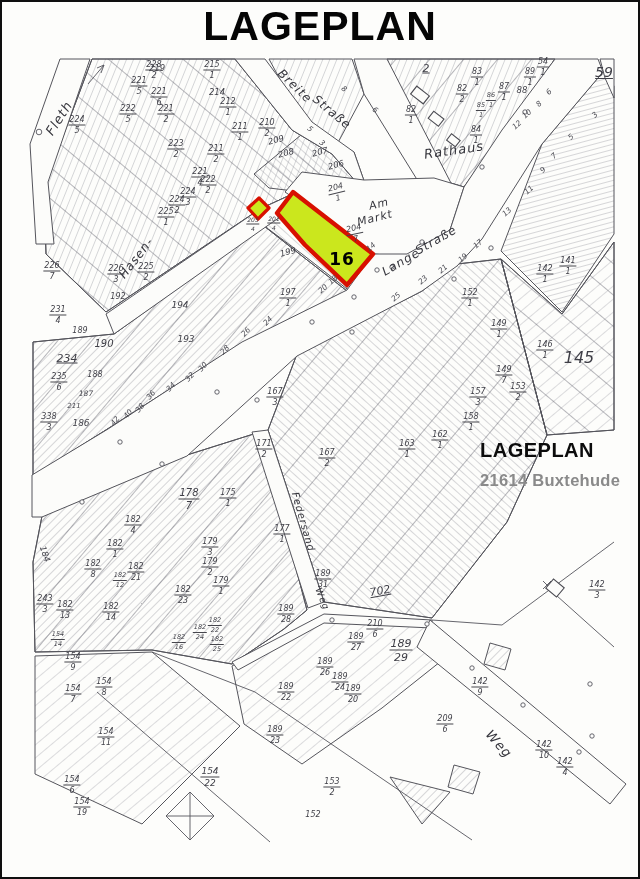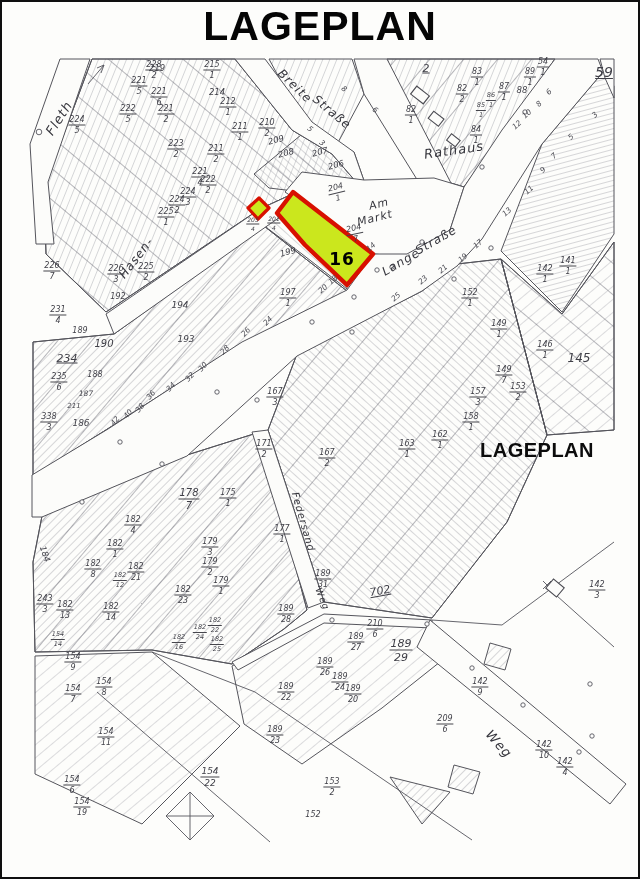--- a/index.html
+++ b/index.html
@@ -154,21 +154,21 @@
       <div class="lbl plain u" style="left: 378px; top: 589px; font-size: 11px; transform: translate(-50%, -50%) rotate(-10deg);">702</div>
       <div class="lbl plain u" style="left: 424px; top: 66px; font-size: 11px; transform: translate(-50%, -50%) rotate(0deg);">2</div>
       <div class="lbl plain" style="left: 311px; top: 813px; font-size: 8px; transform: translate(-50%, -50%) rotate(0deg);">152</div>
       <div class="lbl plain" style="left: 334px; top: 163px; font-size: 8.5px; transform: translate(-50%, -50%) rotate(-14deg);">206</div>
       <div class="lbl plain" style="left: 318px; top: 150px; font-size: 8.5px; transform: translate(-50%, -50%) rotate(-14deg);">207</div>
       <div class="lbl plain" style="left: 284px; top: 151px; font-size: 8.5px; transform: translate(-50%, -50%) rotate(-14deg);">208</div>
       <div class="lbl plain" style="left: 274px; top: 138px; font-size: 8.5px; transform: translate(-50%, -50%) rotate(-14deg);">209</div>
       <div class="lbl plain" style="left: 155px; top: 66px; font-size: 8.5px; transform: translate(-50%, -50%) rotate(0deg);">219</div>
       <div class="lbl plain" style="left: 215px; top: 90px; font-size: 8.5px; transform: translate(-50%, -50%) rotate(0deg);">214</div>
       <div class="lbl plain" style="left: 520px; top: 88px; font-size: 8.5px; transform: translate(-50%, -50%) rotate(0deg);">88</div>
-      <div class="lbl plain" style="left: 577px; top: 356px; font-size: 12px; transform: translate(-50%, -50%) rotate(0deg);">145</div>
+      <div class="lbl plain" style="left: 577px; top: 356px; font-size: 16px; transform: translate(-50%, -50%) rotate(0deg);">145</div>
       <div class="lbl plain" style="left: 286px; top: 250px; font-size: 8.5px; transform: translate(-50%, -50%) rotate(-14deg);">199</div>
       <div class="lbl plain" style="left: 43px; top: 552px; font-size: 8.5px; transform: translate(-50%, -50%) rotate(70deg);">184</div>
       <div class="lbl plain" style="left: 79px; top: 421px; font-size: 9px; transform: translate(-50%, -50%) rotate(0deg);">186</div>
       <div class="lbl plain" style="left: 84px; top: 392px; font-size: 7.5px; transform: translate(-50%, -50%) rotate(0deg);">187</div>
       <div class="lbl plain" style="left: 93px; top: 373px; font-size: 8px; transform: translate(-50%, -50%) rotate(0deg);">188</div>
       <div class="lbl plain" style="left: 78px; top: 329px; font-size: 8px; transform: translate(-50%, -50%) rotate(0deg);">189</div>
       <div class="lbl plain" style="left: 102px; top: 342px; font-size: 10px; transform: translate(-50%, -50%) rotate(0deg);">190</div>
       <div class="lbl plain" style="left: 116px; top: 295px; font-size: 8px; transform: translate(-50%, -50%) rotate(0deg);">192</div>
       <div class="lbl plain" style="left: 176px; top: 337px; font-size: 9px; transform: translate(-50%, -50%) rotate(0deg); margin-left: 8px;">193</div>
       <div class="lbl plain" style="left: 178px; top: 303px; font-size: 9px; transform: translate(-50%, -50%) rotate(0deg);">194</div>
@@ -579,15 +579,16 @@
       <div class="lbl house" style="left: 537px; top: 102px; font-size: 7.5px; transform: translate(-50%, -50%) rotate(-42deg);">8</div>
       <div class="lbl house" style="left: 547px; top: 90px; font-size: 7.5px; transform: translate(-50%, -50%) rotate(-42deg);">6</div>
       <div class="lbl house" style="left: 308px; top: 127px; font-size: 7.5px; transform: translate(-50%, -50%) rotate(40deg);">5</div>
       <div class="lbl house" style="left: 320px; top: 141px; font-size: 7.5px; transform: translate(-50%, -50%) rotate(40deg);">3</div>
       <div class="lbl house" style="left: 342px; top: 87px; font-size: 7.5px; transform: translate(-50%, -50%) rotate(40deg);">8</div>
       <div class="lbl house" style="left: 373px; top: 108px; font-size: 7.5px; transform: translate(-50%, -50%) rotate(40deg);">6</div>
     </div>
 
   <div class="anno">
     <div class="h">LAGEPLAN</div>
+    <div class="l">21614 Buxtehude</div>
   </div>
 
 </div>
 
 </body></html>

